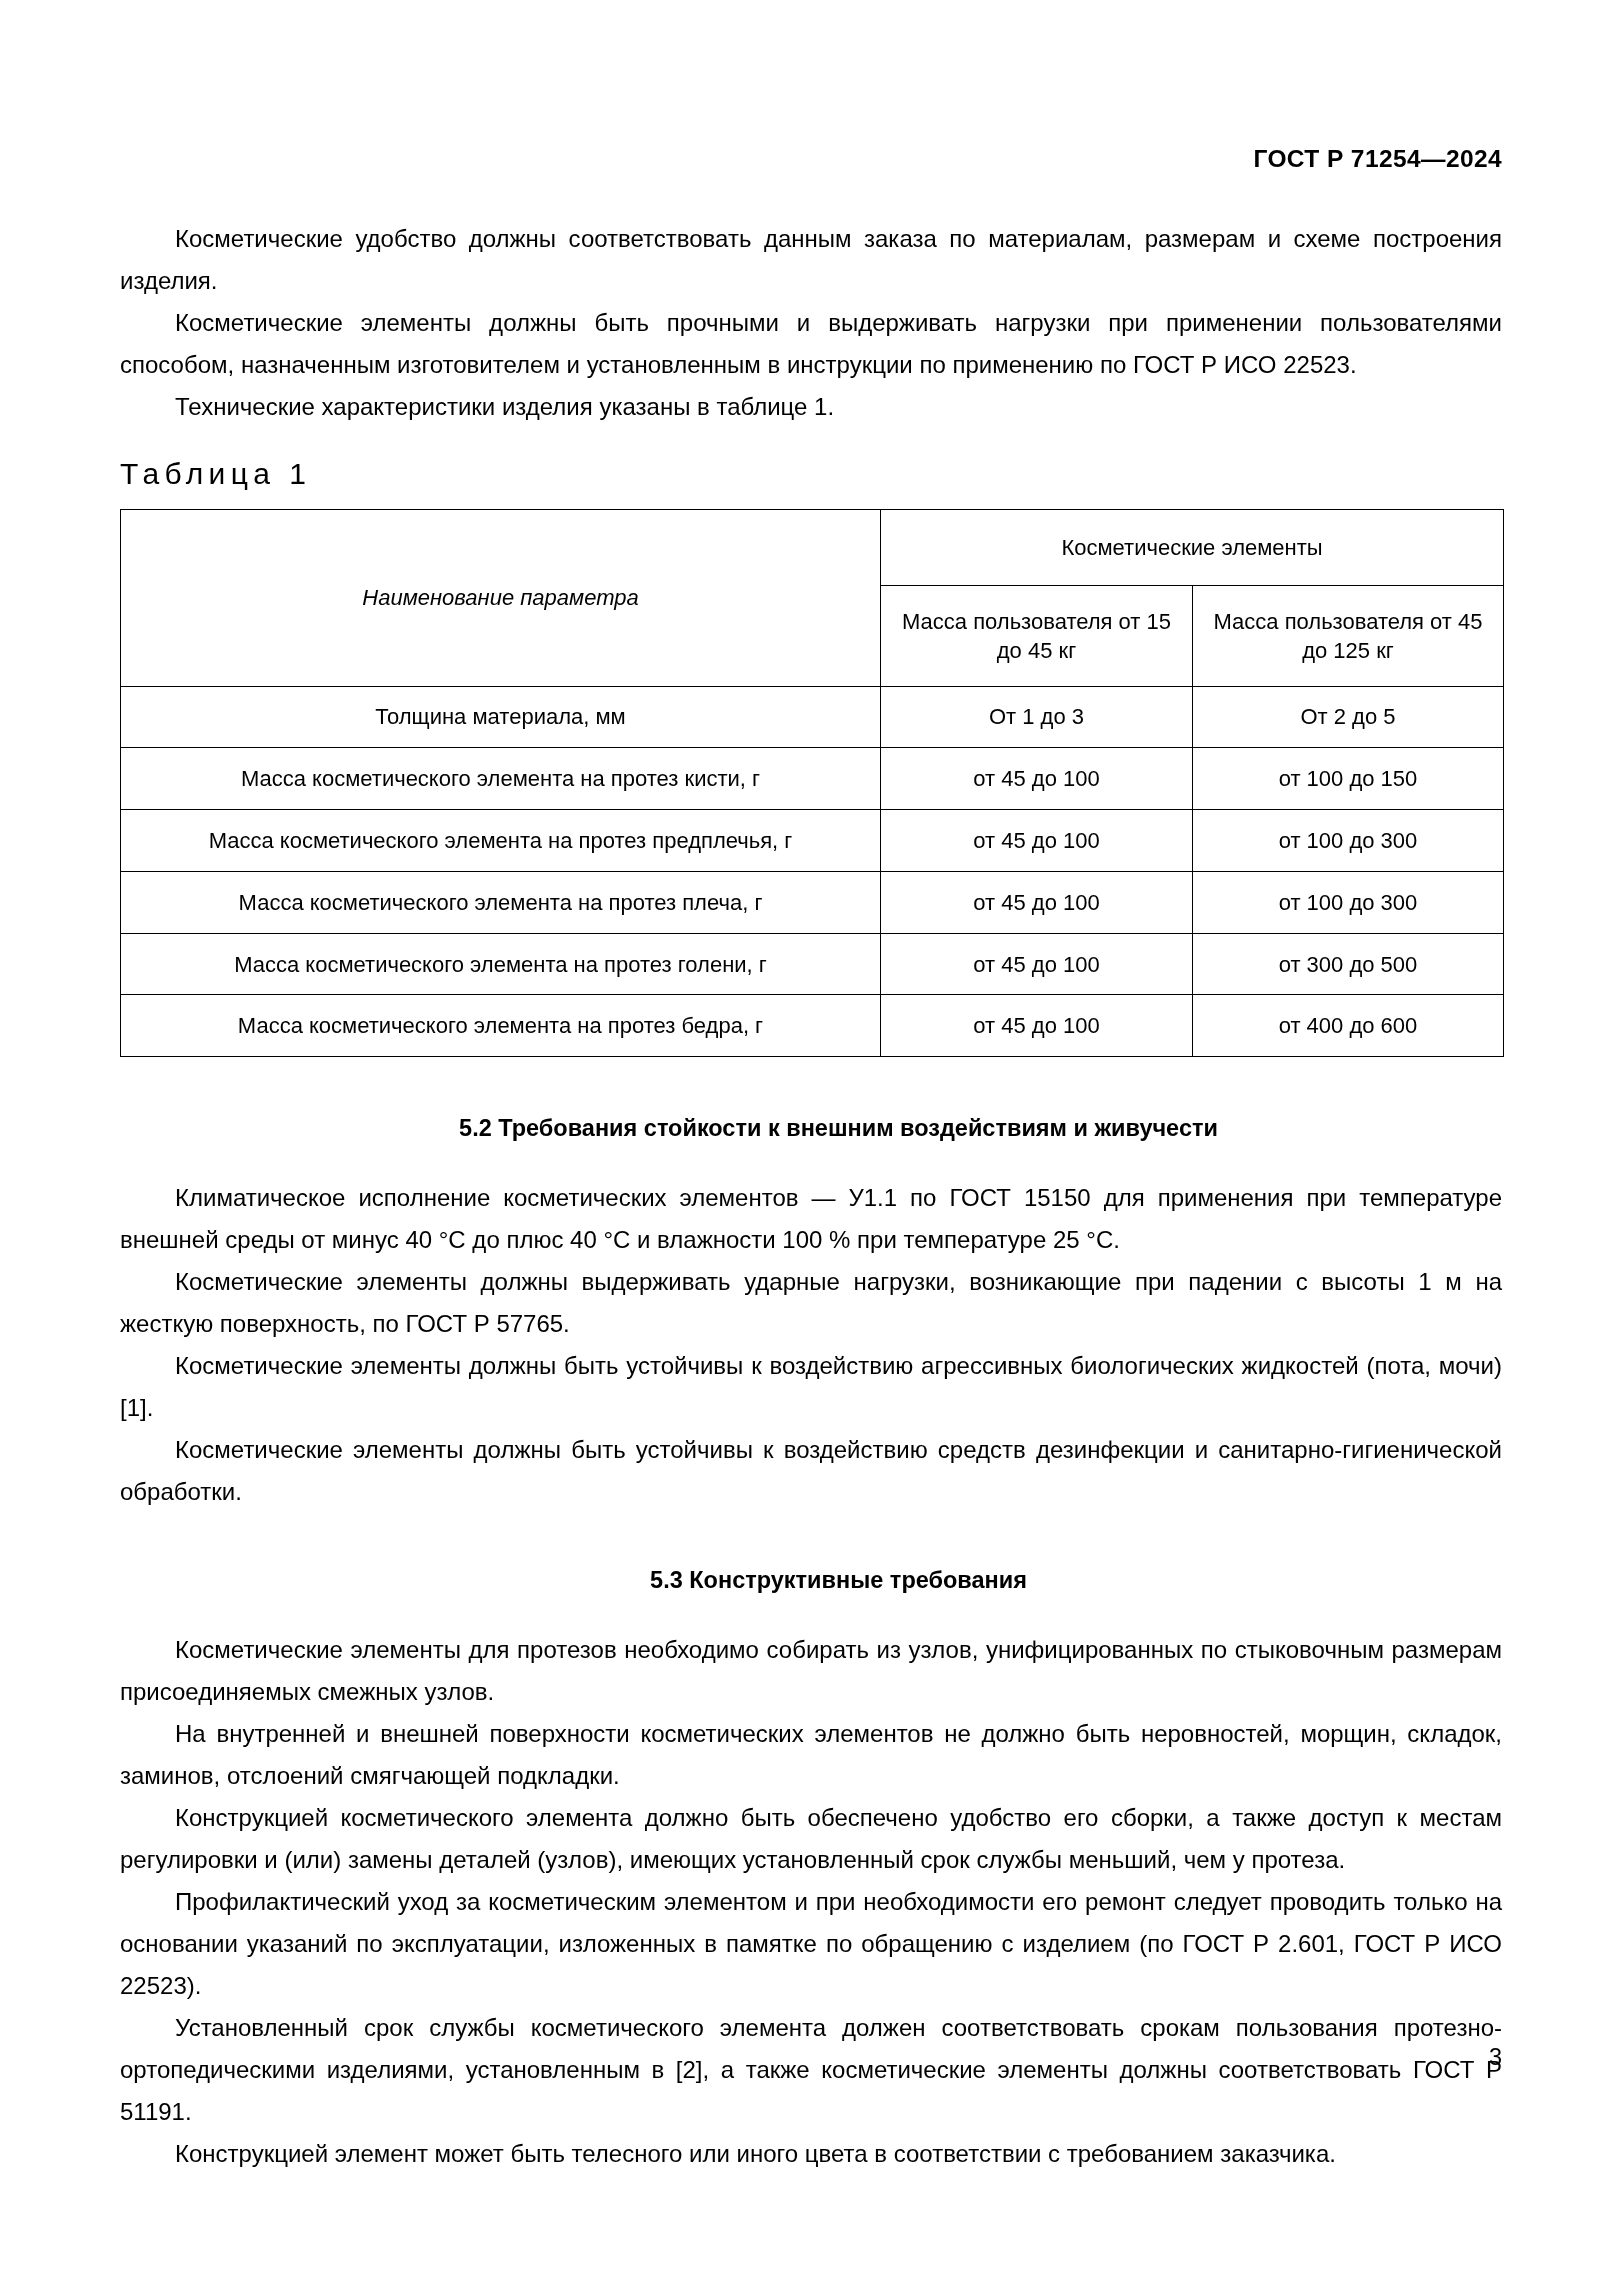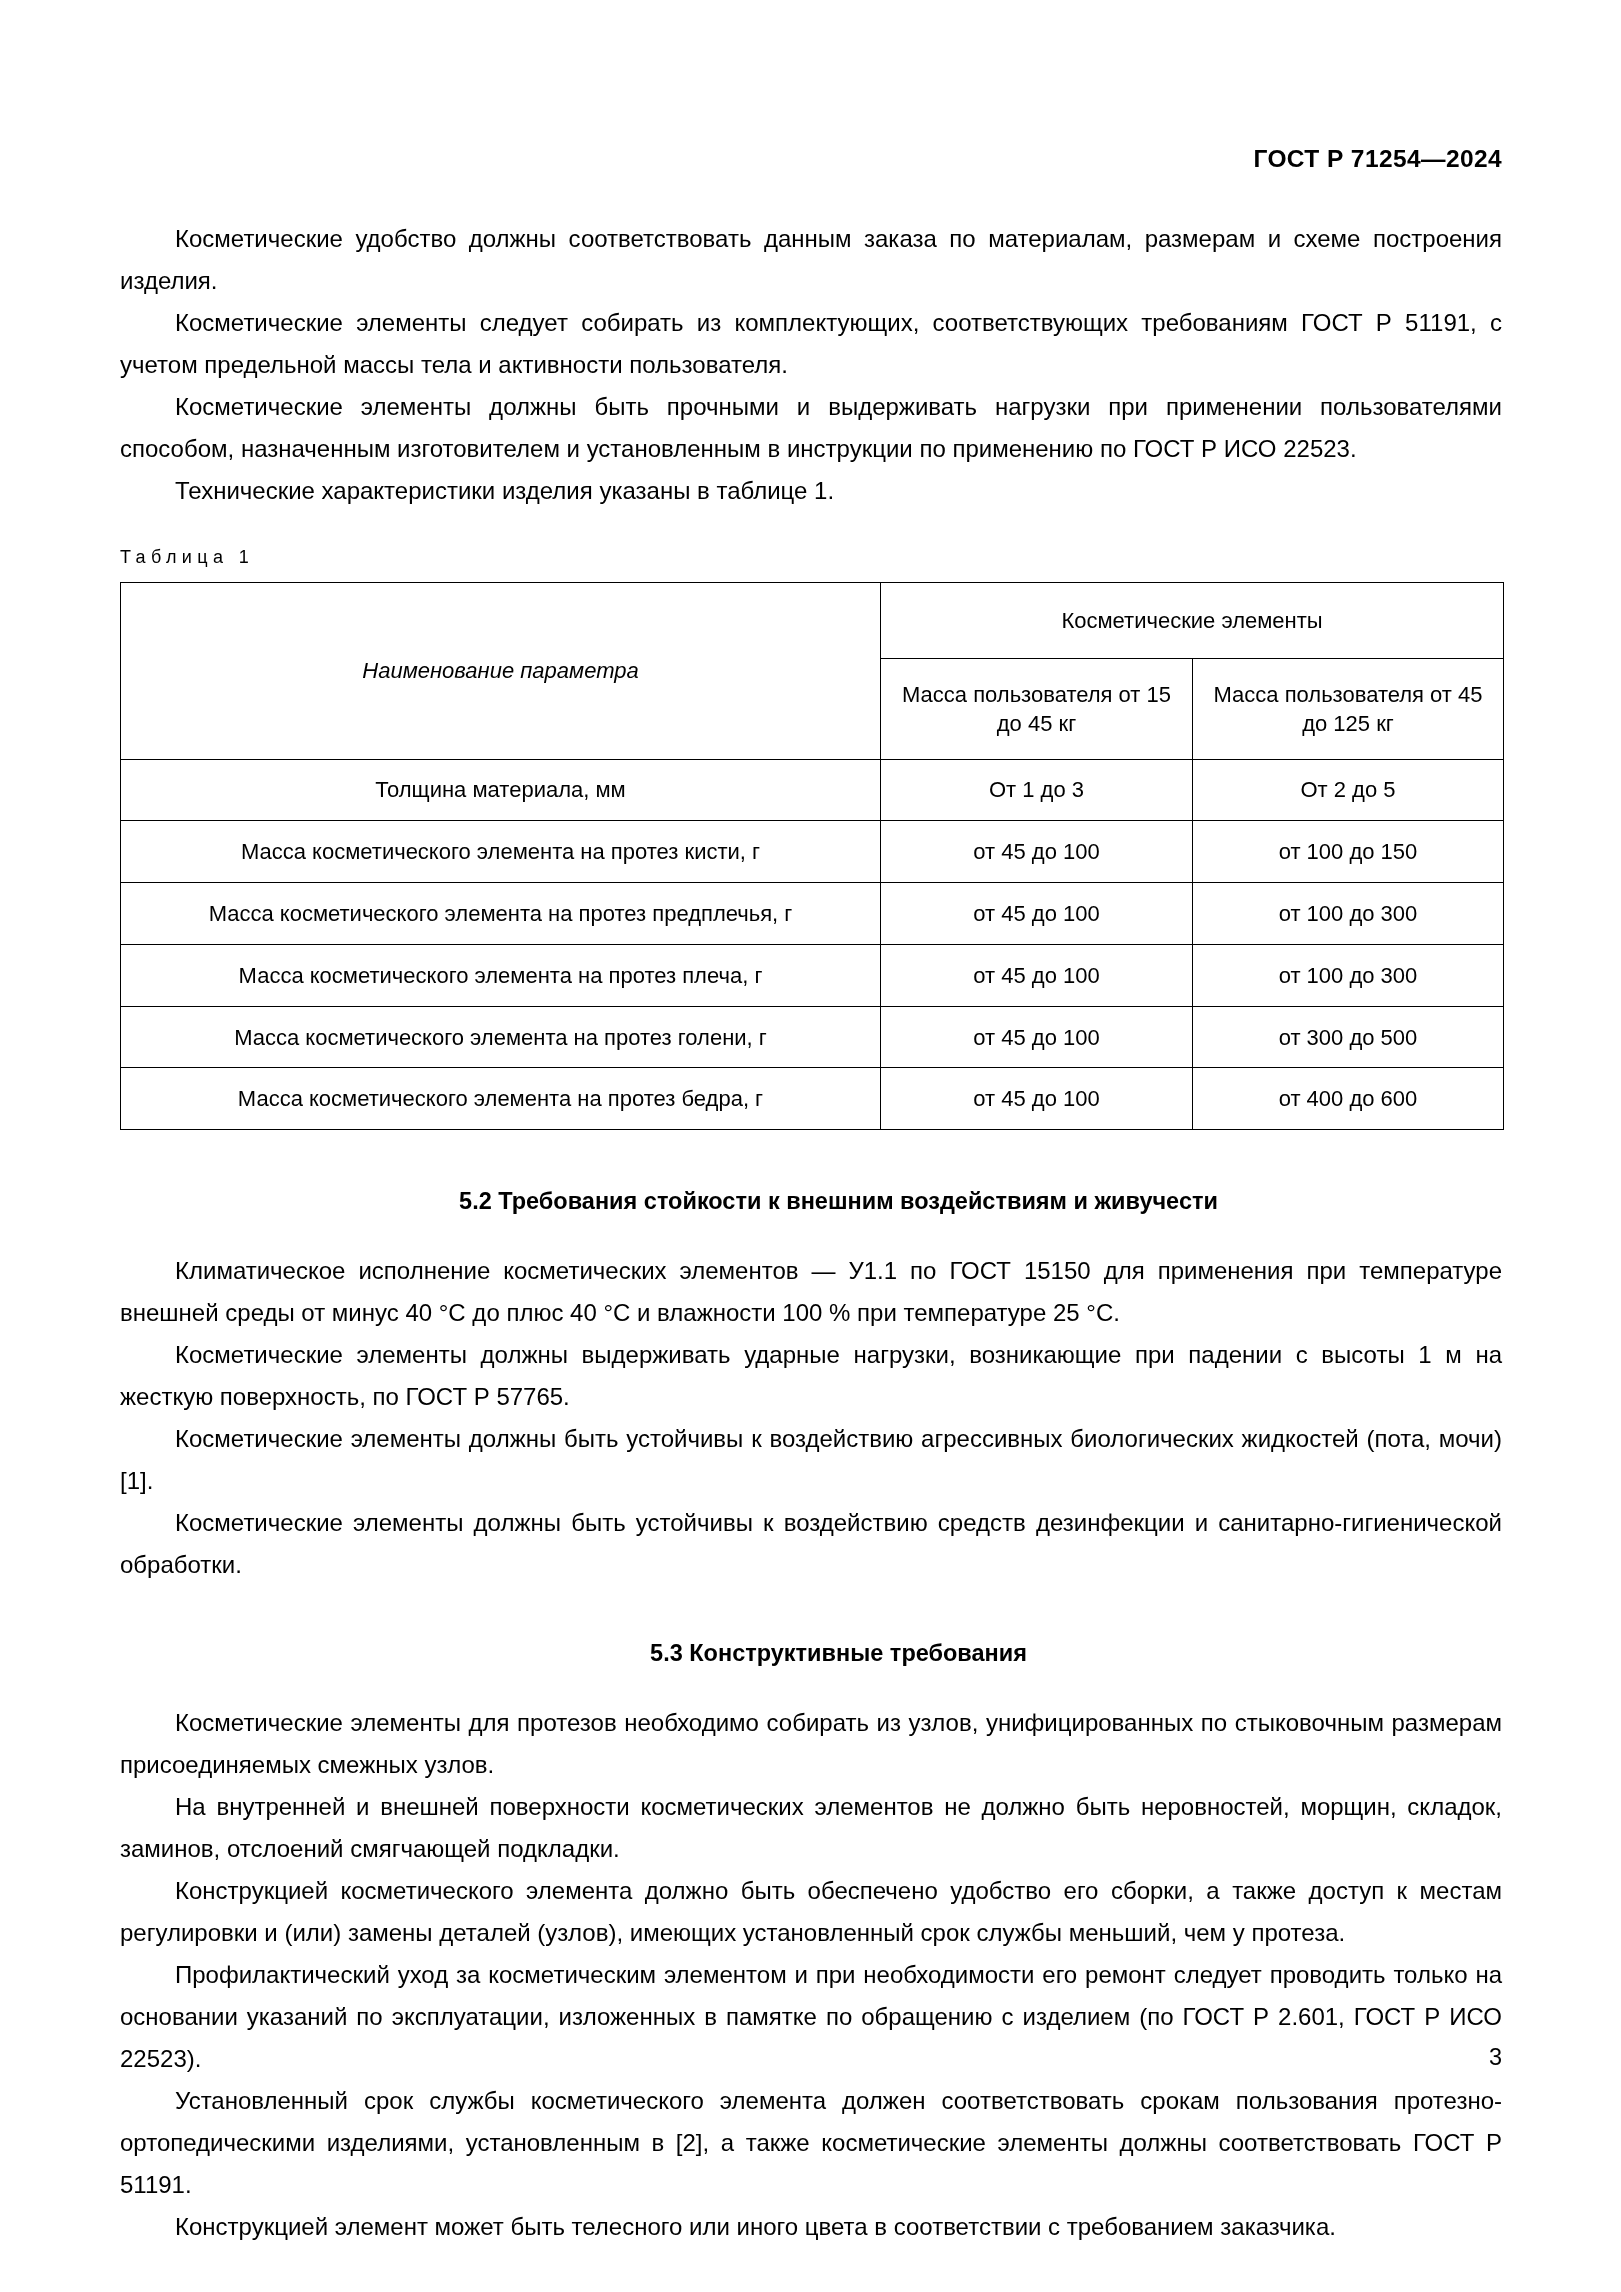--- a/index.html
+++ b/index.html
@@ -52,22 +52,22 @@
     font-size: 24px;
     line-height: 42px;
     text-align: justify;
     text-indent: 55px;
     hyphens: none;
   }
 
   
   .table-caption {
     margin-top: 31px;
-    margin-bottom: 10px;
-    font-size: 18px;
+    margin-bottom: 21px;
+    font-size: 30px;
     letter-spacing: 5.4px;
     line-height: 29px;
   }
 
   
   table.spec-table {
     width: 1382px;
     border-collapse: collapse;
     table-layout: fixed;
     font-size: 22px;
@@ -125,21 +125,20 @@
 
 <div class="page">
 
   <div class="content">
 
     <div class="doc-header">ГОСТ Р 71254—2024</div>
 
     <div class="body-block">
 
       <p class="para">Косметические удобство должны соответствовать данным заказа по материалам, размерам и схеме построения изделия.</p>
-      <p class="para">Косметические элементы следует собирать из комплектующих, соответствующих требованиям ГОСТ Р 51191, с учетом предельной массы тела и активности пользователя.</p>
       <p class="para">Косметические элементы должны быть прочными и выдерживать нагрузки при применении пользователями способом, назначенным изготовителем и установленным в инструкции по применению по ГОСТ Р ИСО 22523.</p>
       <p class="para">Технические характеристики изделия указаны в таблице 1.</p>
 
       <div class="table-caption">Таблица 1</div>
 
       <table class="spec-table">
         <colgroup>
           <col class="col-param">
           <col class="col-a">
           <col class="col-b">

